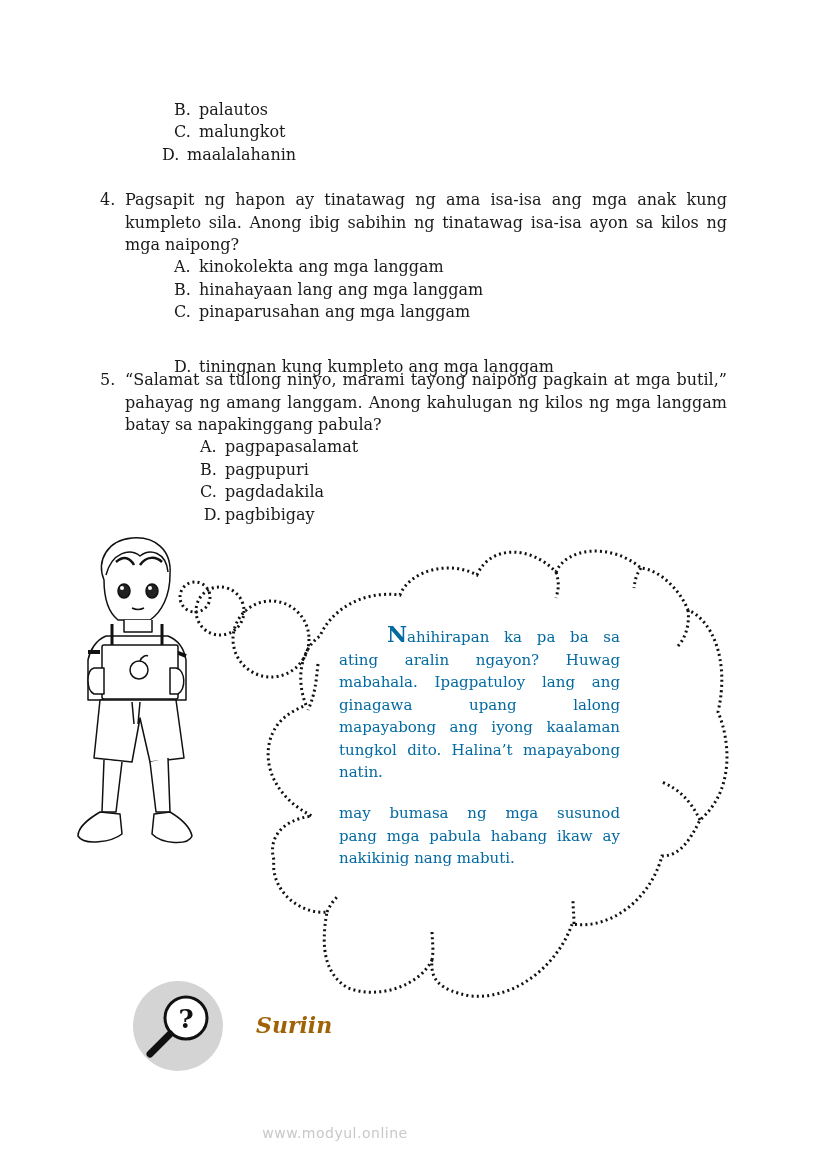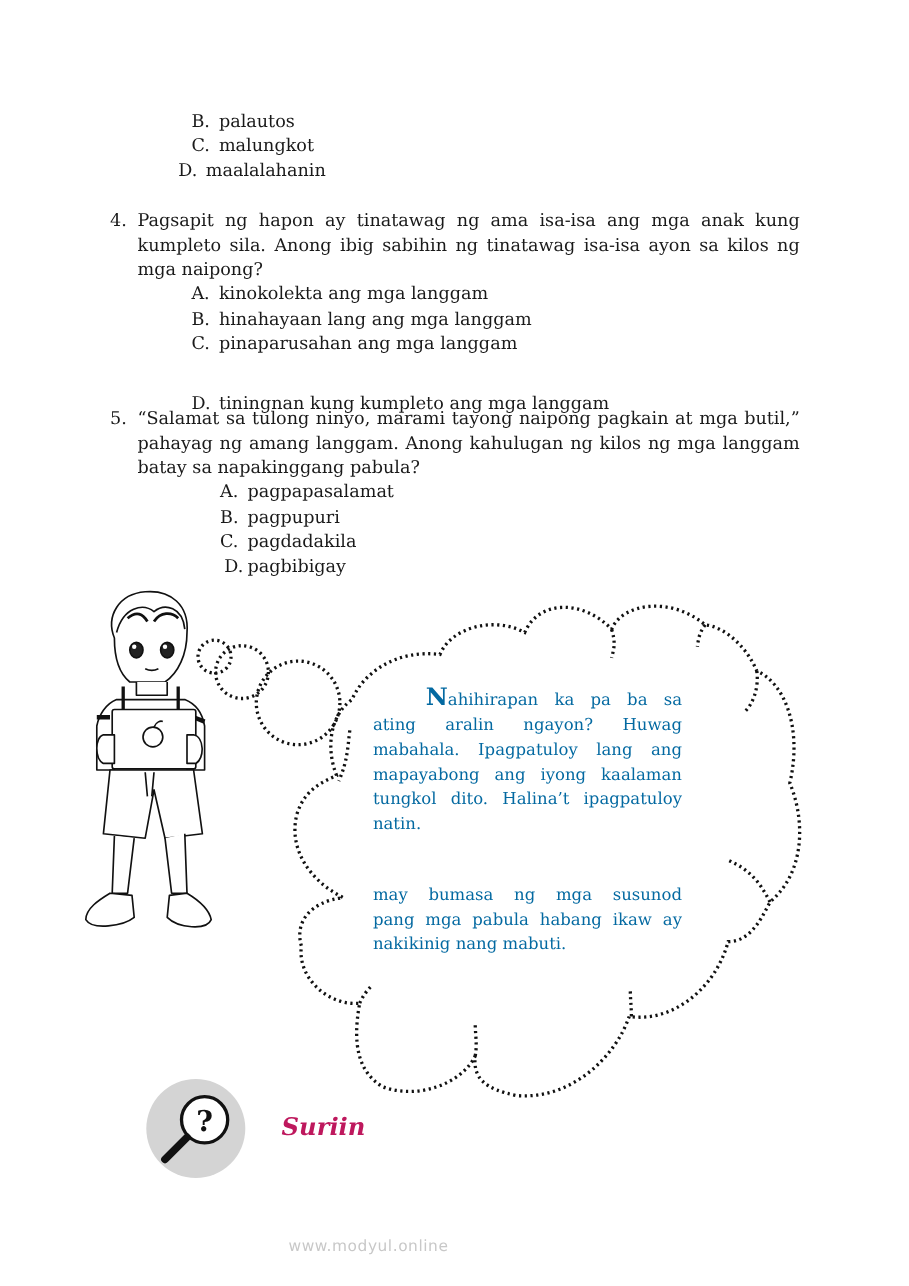--- a/index.html
+++ b/index.html
@@ -22,21 +22,21 @@
       position: absolute; left: 339px; width: 281px;
       font-family: "DejaVu Serif", serif; font-size: 15px; line-height: 22.5px; color: #0369a1;
     }
     .cloud-text .ln { display: block; text-align: justify; text-align-last: justify; white-space: nowrap; }
     .cloud-text .ln.last { text-align-last: left; }
     .dropcap { font-weight: bold; font-size: 22px; line-height: 18px; }
     .indent { padding-left: 48px; }
     .section-title {
       position: absolute; left: 256px; top: 1012px;
       font-family: "DejaVu Serif", serif; font-weight: bold; font-style: italic;
-      font-size: 22px; color: #be185d;
+      font-size: 22px; color: #a16207;
     }
     .footer {
       position: absolute; left: 0; width: 670px; top: 1125px; text-align: center;
       font-family: "DejaVu Sans", sans-serif; font-size: 14px; color: #c8c8c8; letter-spacing: 0.5px;
     }
     .art { position: absolute; left: 0; top: 0; }
   </style>
 </head>
 <body>
 
@@ -170,22 +170,23 @@
     <circle cx="186" cy="1018" r="21" fill="#fff" stroke="#111" stroke-width="3"></circle>
     <line x1="170" y1="1034" x2="150" y2="1054" stroke="#111" stroke-width="7" stroke-linecap="round"></line>
     <text x="186" y="1028" text-anchor="middle" font-family="DejaVu Serif, serif" font-weight="bold" font-size="26" fill="#111">?</text>
   </g>
 </svg>
 
 <div class="cloud-text" style="top:625px;">
   <span class="ln indent"><span class="dropcap">N</span><span>ahihirapan ka pa ba sa</span></span>
   <span class="ln">ating aralin ngayon? Huwag</span>
   <span class="ln">mabahala. Ipagpatuloy lang ang</span>
+  <span class="ln">ginagawa upang lalong</span>
   <span class="ln">mapayabong ang iyong kaalaman</span>
-  <span class="ln">tungkol dito. Halina’t ipagpatuloy</span>
+  <span class="ln">tungkol dito. Halina’t mapayabong</span>
   <span class="ln last">natin.</span>
 </div>
 
 <div class="cloud-text" style="top:802px;">
   <span class="ln">may bumasa ng mga susunod</span>
   <span class="ln">pang mga pabula habang ikaw ay</span>
   <span class="ln last">nakikinig nang mabuti.</span>
 </div>
 
 <div class="section-title">Suriin</div>

